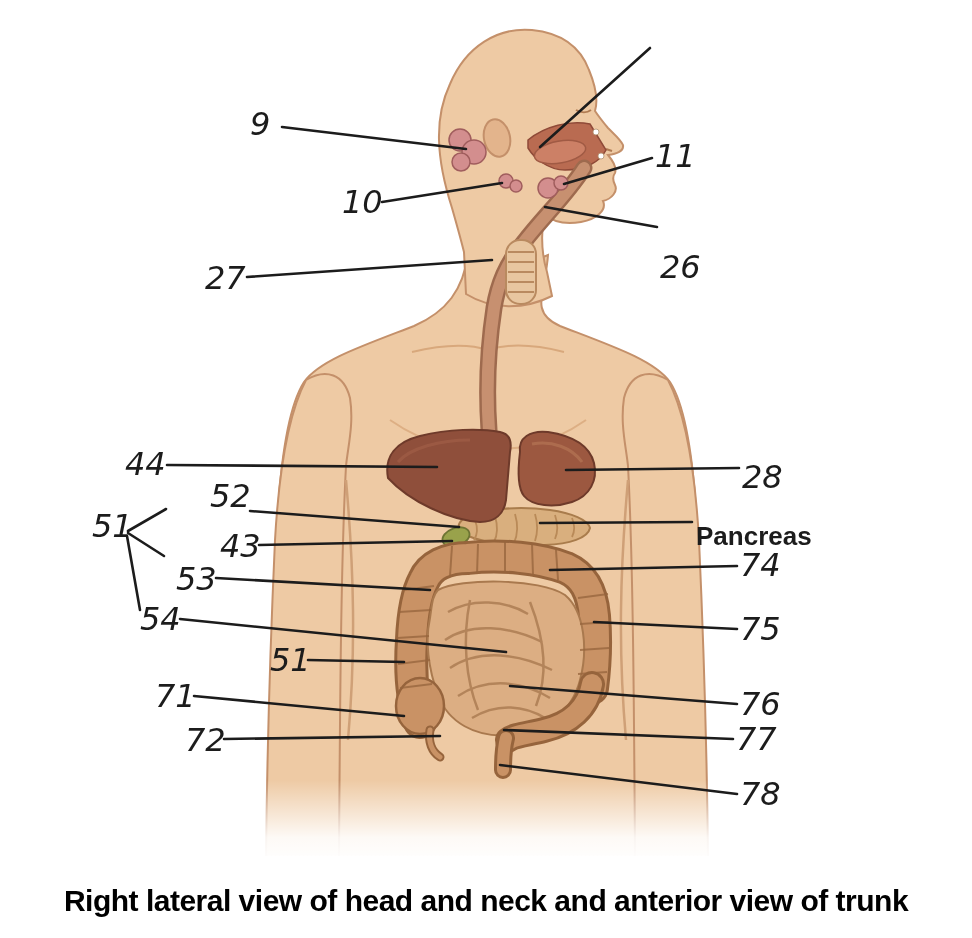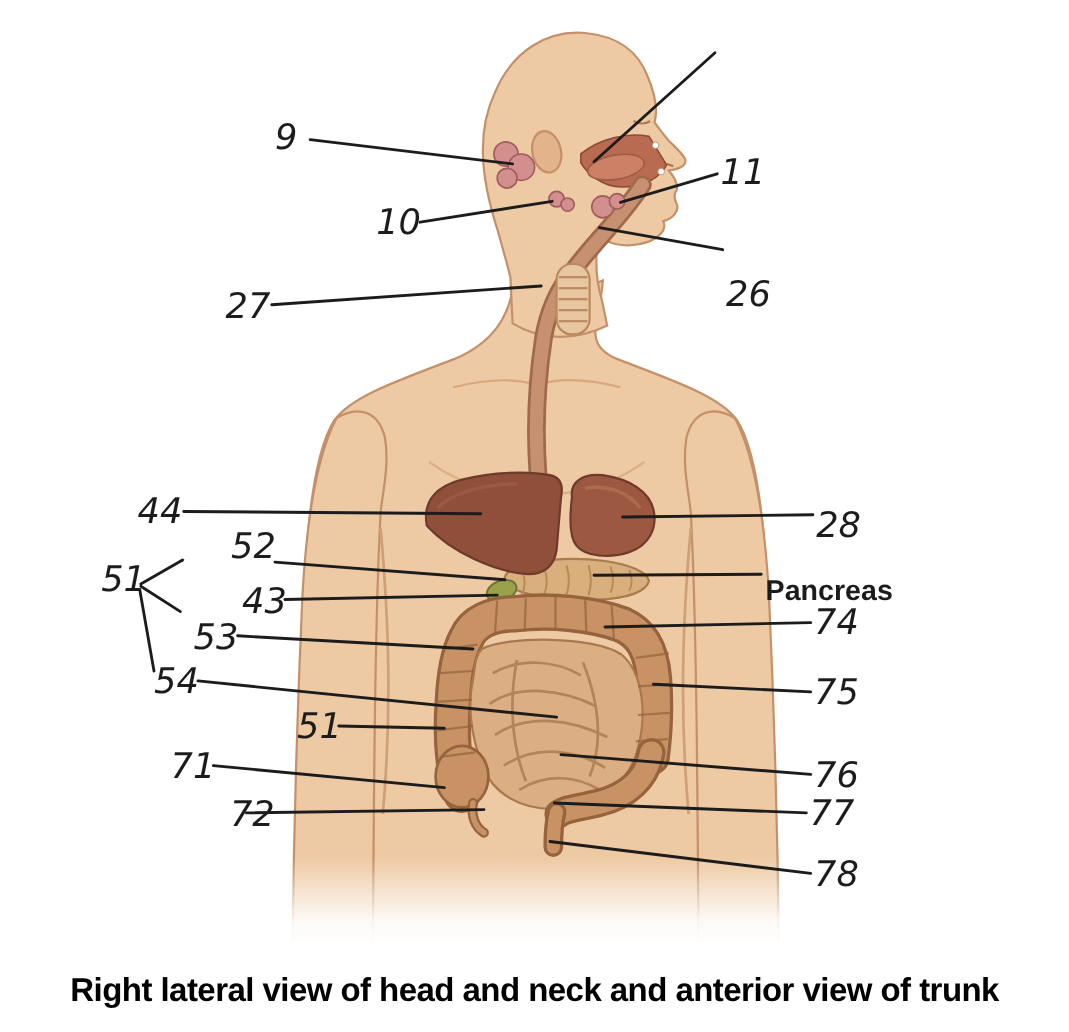--- a/index.html
+++ b/index.html
@@ -280,20 +280,20 @@
       <div class="label number-label" style="left: 92px; top: 510px;">51</div>
       <div class="label number-label" style="left: 210px; top: 480px;">52</div>
       <div class="label number-label" style="left: 220px; top: 530px;">43</div>
       <div class="label number-label" style="left: 176px; top: 563px;">53</div>
       <div class="label number-label" style="left: 140px; top: 603px;">54</div>
       <div class="label number-label" style="left: 270px; top: 644px;">51</div>
       <div class="label number-label" style="left: 740px; top: 549px;">74</div>
       <div class="label number-label" style="left: 740px; top: 613px;">75</div>
       <div class="label number-label" style="left: 155px; top: 680px;">71</div>
       <div class="label number-label" style="left: 740px; top: 688px;">76</div>
-      <div class="label number-label" style="left: 185px; top: 724px; margin-left: 24px;">72</div>
+      <div class="label number-label" style="left: 185px; top: 724px;">72</div>
       <div class="label number-label" style="left: 736px; top: 723px;">77</div>
       <div class="label number-label" style="left: 740px; top: 778px;">78</div>
     </div>
 
   <div id="caption">Right lateral view of head and neck and anterior view of trunk</div>
 
 </div>
 
 </body></html>

